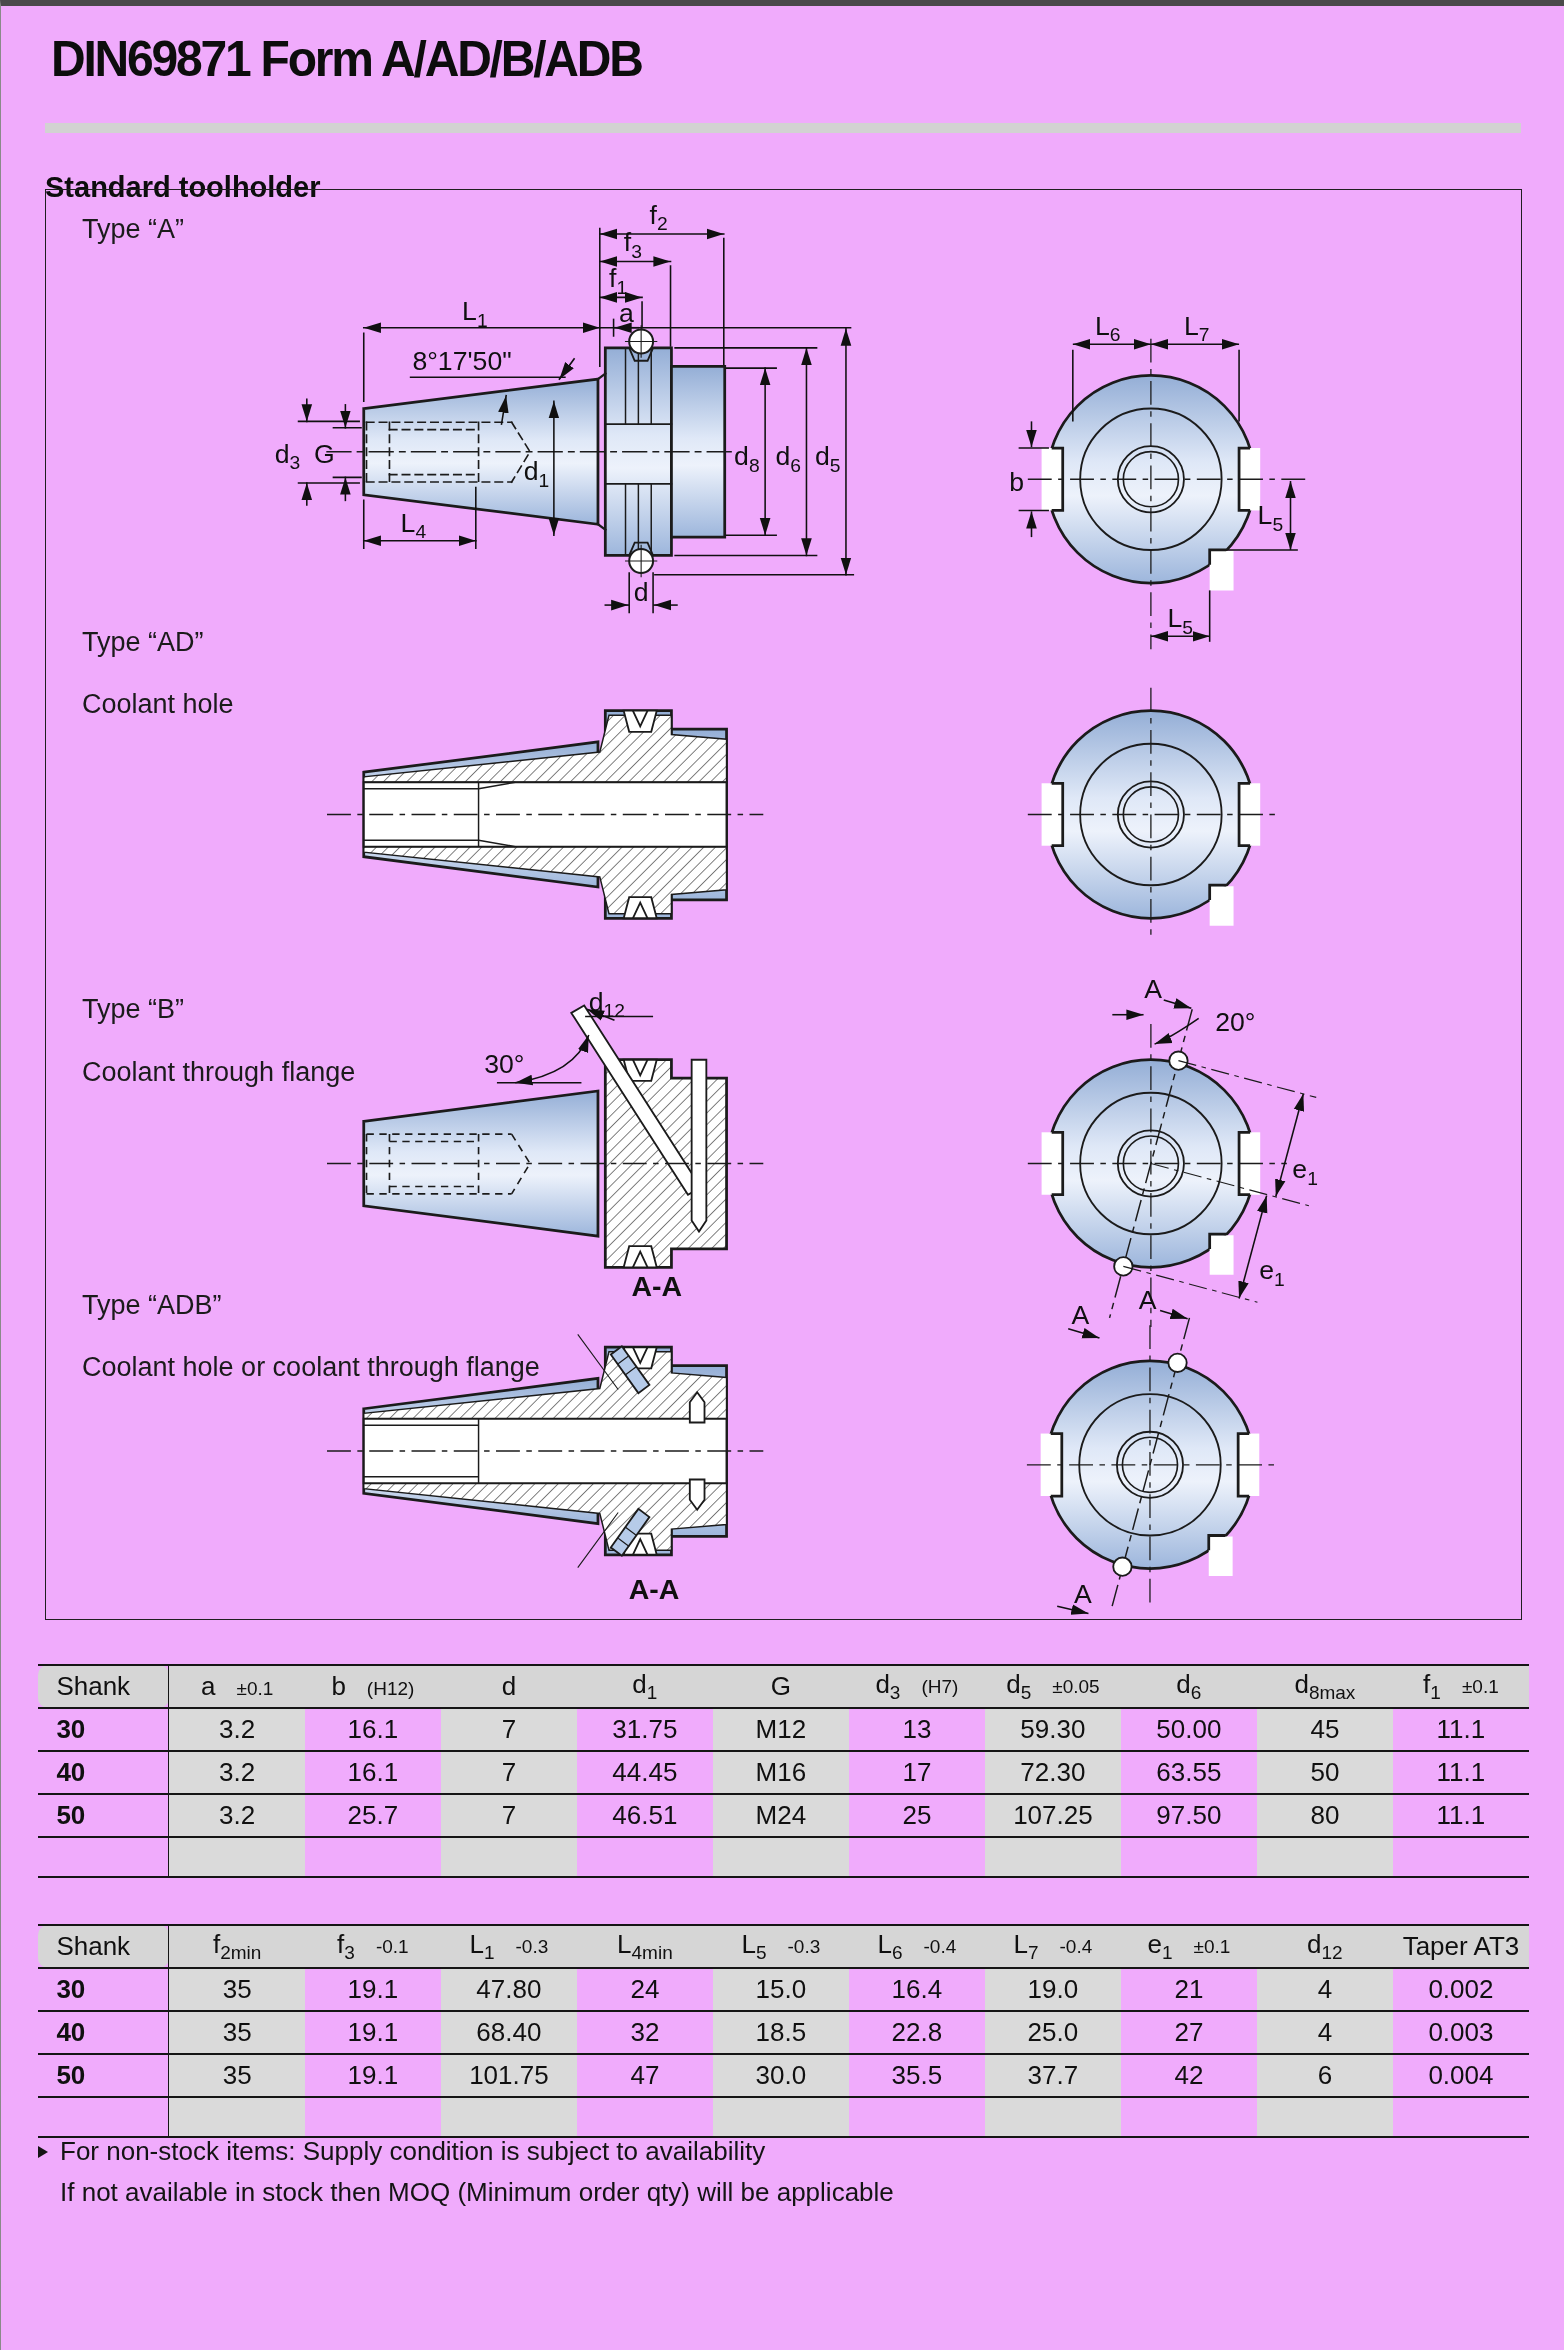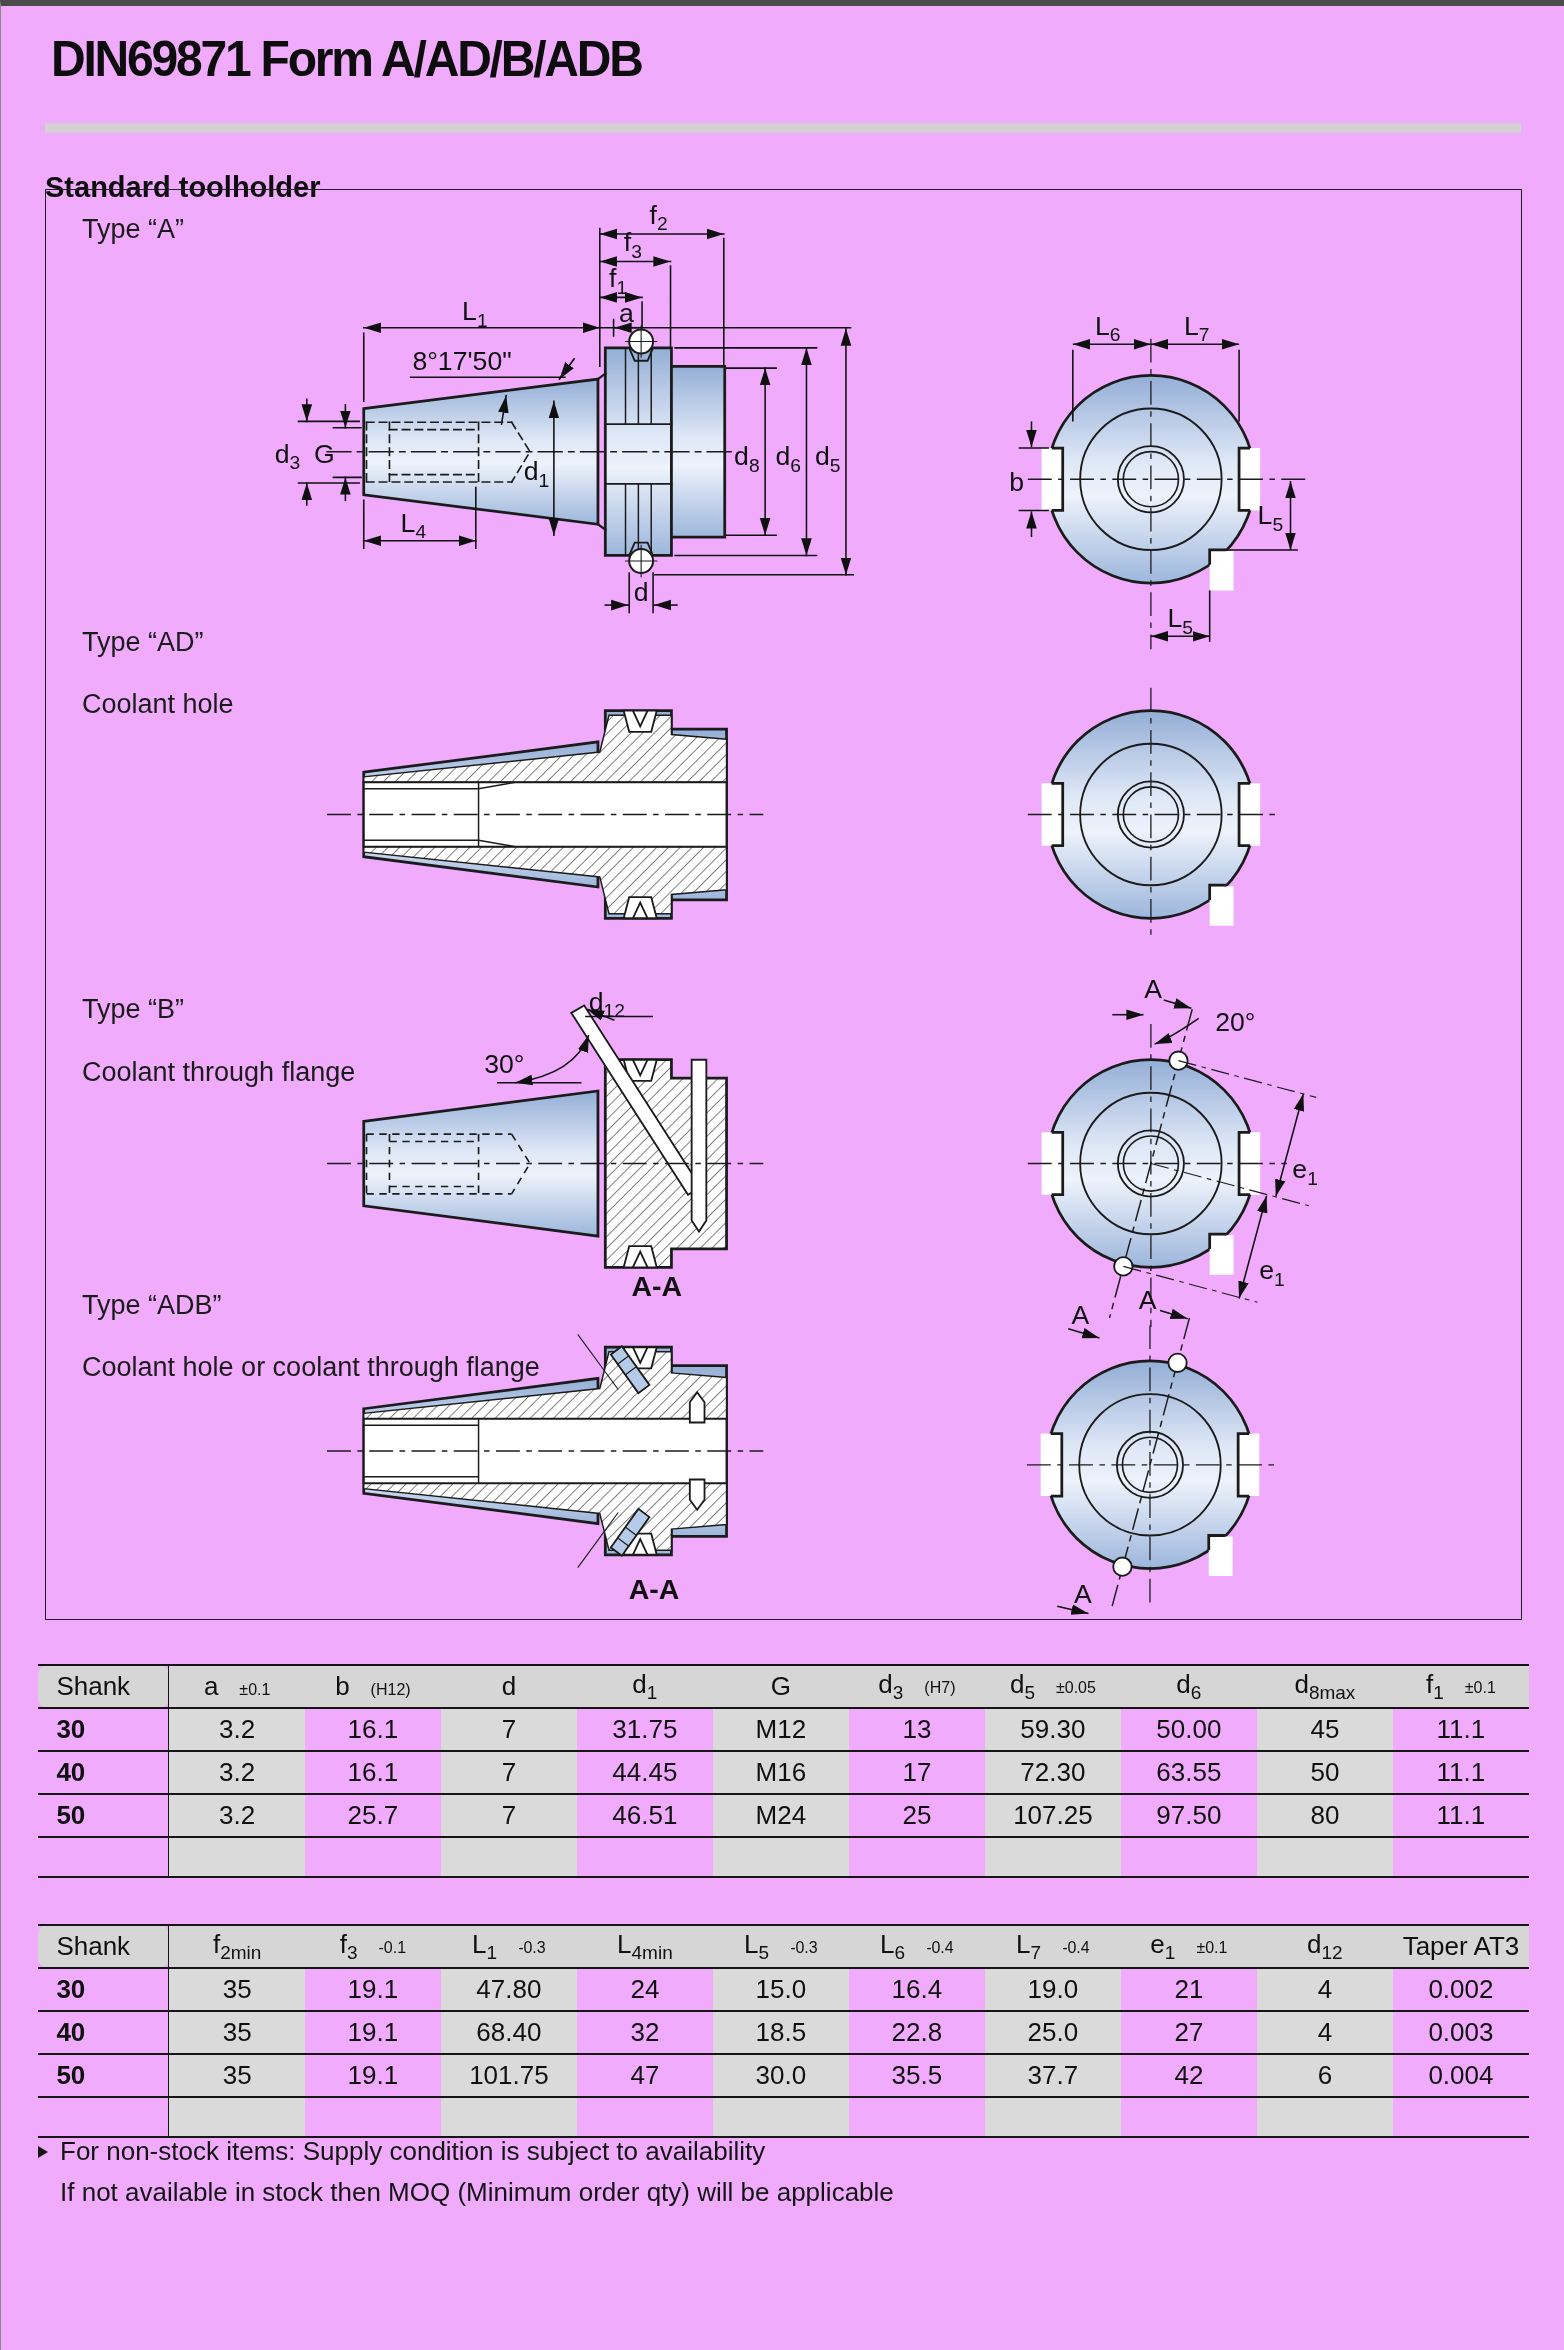--- a/index.html
+++ b/index.html
@@ -16,21 +16,21 @@
   .type-label{position:absolute;font-size:27px;color:#1b1b1b;white-space:nowrap;}
   .dtable{position:absolute;}
   .dtable table{border-collapse:collapse;table-layout:fixed;width:1491px;font-size:26px;color:#101010;}
   .dtable th,.dtable td{text-align:center;height:41px;padding:0;font-weight:400;overflow:hidden;white-space:nowrap;}
   .dtable thead th{background:#d6d6d6;border-top:2.8px solid #151515;}
   .dtable tr{border-bottom:2.8px solid #151515;}
   .dtable .shankcol{width:112px;text-align:left;padding-left:18.4px;border-right:1.8px solid #151515;border-radius:10px;}
   .dtable tbody .shankcol{font-weight:700;}
   .dtable td.g{background:#dadada;}
   .dtable .sub{font-size:19px;vertical-align:-6.4px;}
-  .dtable .note{font-size:16px;margin-left:21px;}
+  .dtable .note{font-size:19px;margin-left:21px;}
   .dtable tr.empty-row td{height:38px;}
   .note-line{position:absolute;font-size:26px;color:#141414;}
   .bullet{position:absolute;width:0;height:0;border-left:10px solid #141414;
           border-top:6.4px solid transparent;border-bottom:6.4px solid transparent;}
   svg text{font-family:"Liberation Sans", sans-serif;font-size:29px;fill:#101010;}
   svg .svgsub{font-size:21px;}
   svg .sec{font-weight:700;font-size:31px;}
 </style>
 </head>
 <body>

